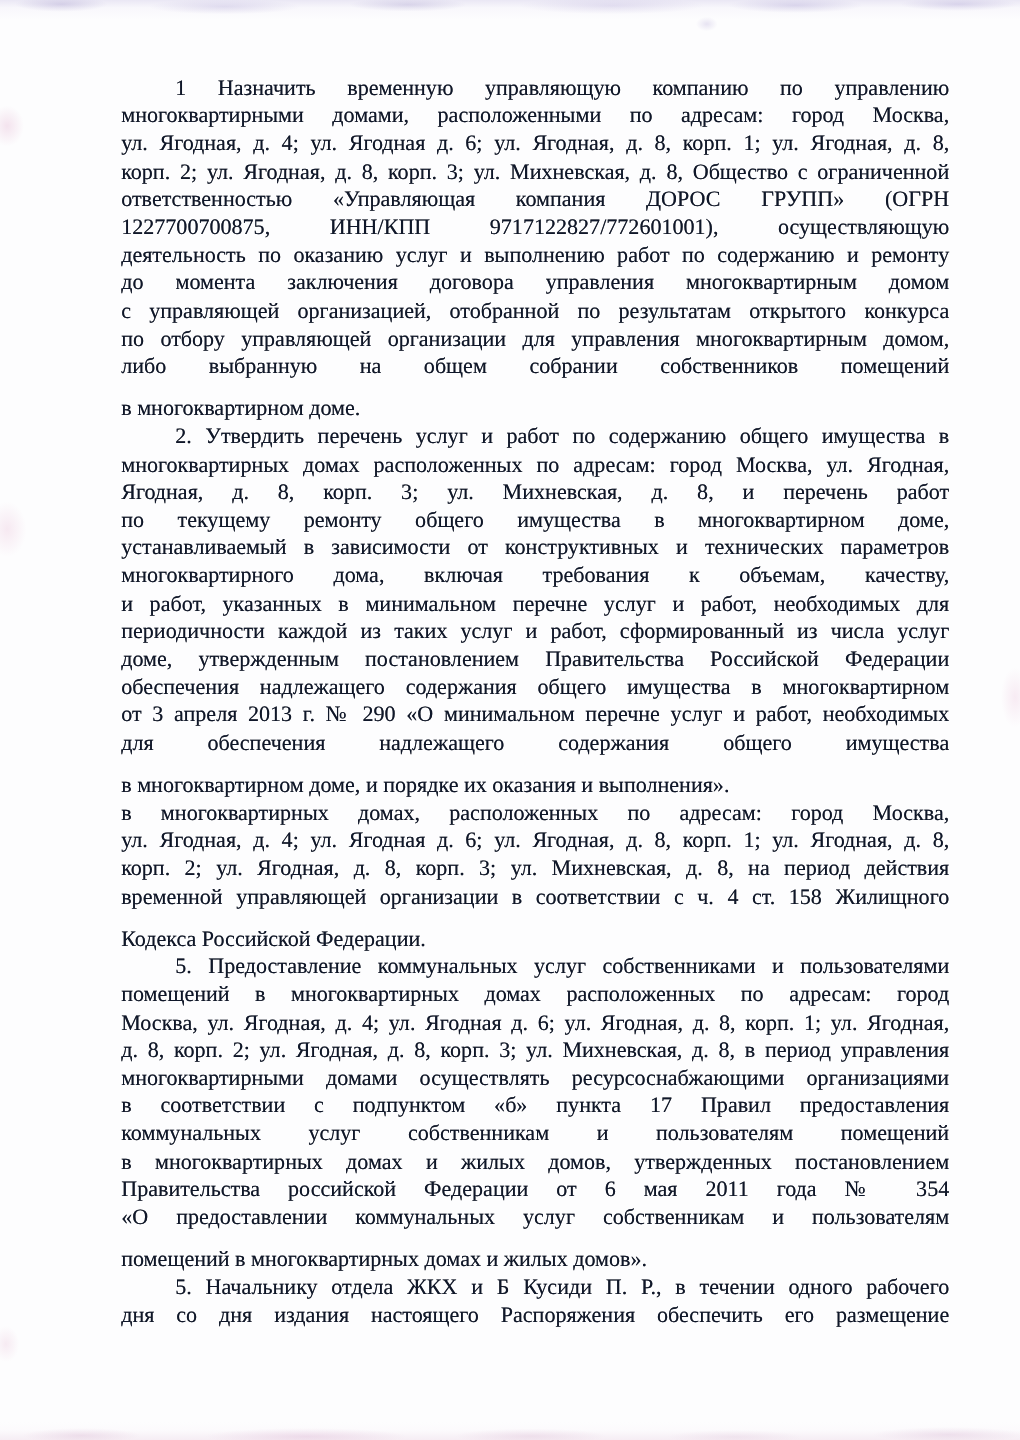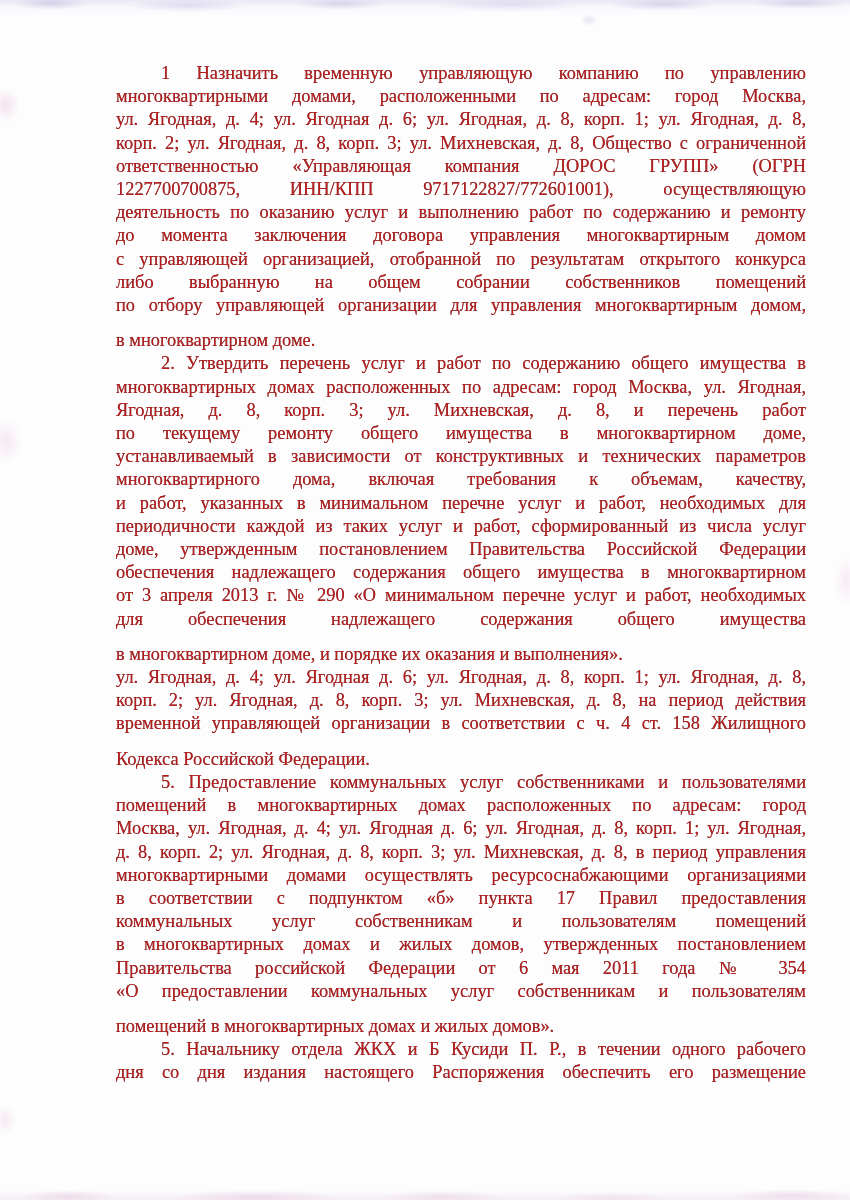--- a/index.html
+++ b/index.html
@@ -11,24 +11,24 @@
     position: relative;
     width: 850px;
     height: 1200px;
     background: #fdfdfe;
     overflow: hidden;
     font-family: "Liberation Serif", "DejaVu Serif", serif;
   }
   
   .doc-body {
     position: absolute;
-    left: 116px;
+    left: 101px;
     top: 62px;
     width: 690px;
-    color: #b91c1c;
+    color: #0f172a;
     font-size: 18.4px;
     line-height: 23.2px;
     text-shadow: 0 0 0.45px rgba(15, 15, 15, 0.65);
   }
   .para { margin: 0; padding: 0; }
   .para .line {
     text-align: justify;
     text-align-last: justify;
     white-space: normal;
   }
@@ -89,40 +89,41 @@
       <div class="para end-left">
         <div class="line first">1 Назначить временную управляющую компанию по управлению</div>
         <div class="line">многоквартирными домами, расположенными по адресам: город Москва,</div>
         <div class="line">ул. Ягодная, д. 4; ул. Ягодная д. 6; ул. Ягодная, д. 8, корп. 1; ул. Ягодная, д. 8,</div>
         <div class="line">корп. 2; ул. Ягодная, д. 8, корп. 3; ул. Михневская, д. 8, Общество с ограниченной</div>
         <div class="line">ответственностью «Управляющая компания ДОРОС ГРУПП» (ОГРН</div>
         <div class="line">1227700700875, ИНН/КПП 9717122827/772601001), осуществляющую</div>
         <div class="line">деятельность по оказанию услуг и выполнению работ по содержанию и ремонту</div>
         <div class="line">до момента заключения договора управления многоквартирным домом</div>
         <div class="line">с управляющей организацией, отобранной по результатам открытого конкурса</div>
+        <div class="line">по отбору управляющей организации для управления многоквартирным домом,</div>
         <div class="line">либо выбранную на общем собрании собственников помещений</div>
-        <div class="line">по отбору управляющей организации для управления многоквартирным домом,</div>
         <div class="line last">в многоквартирном доме.</div>
       </div>
       <div class="para end-left">
         <div class="line first">2. Утвердить перечень услуг и работ по содержанию общего имущества в</div>
         <div class="line">многоквартирных домах расположенных по адресам: город Москва, ул. Ягодная,</div>
         <div class="line">Ягодная, д. 8, корп. 3; ул. Михневская, д. 8, и перечень работ</div>
         <div class="line">по текущему ремонту общего имущества в многоквартирном доме,</div>
         <div class="line">устанавливаемый в зависимости от конструктивных и технических параметров</div>
         <div class="line">многоквартирного дома, включая требования к объемам, качеству,</div>
         <div class="line">и работ, указанных в минимальном перечне услуг и работ, необходимых для</div>
         <div class="line">периодичности каждой из таких услуг и работ, сформированный из числа услуг</div>
         <div class="line">доме, утвержденным постановлением Правительства Российской Федерации</div>
         <div class="line">обеспечения надлежащего содержания общего имущества в многоквартирном</div>
         <div class="line">от 3 апреля 2013 г. № 290 «О минимальном перечне услуг и работ, необходимых</div>
         <div class="line">для обеспечения надлежащего содержания общего имущества</div>
         <div class="line last">в многоквартирном доме, и порядке их оказания и выполнения».</div>
       </div>
       <div class="para end-left">
+        <div class="line">в многоквартирных домах, расположенных по адресам: город Москва,</div>
         <div class="line">ул. Ягодная, д. 4; ул. Ягодная д. 6; ул. Ягодная, д. 8, корп. 1; ул. Ягодная, д. 8,</div>
         <div class="line">корп. 2; ул. Ягодная, д. 8, корп. 3; ул. Михневская, д. 8, на период действия</div>
         <div class="line">временной управляющей организации в соответствии с ч. 4 ст. 158 Жилищного</div>
         <div class="line last">Кодекса Российской Федерации.</div>
       </div>
       <div class="para end-left">
         <div class="line first">5. Предоставление коммунальных услуг собственниками и пользователями</div>
         <div class="line">помещений в многоквартирных домах расположенных по адресам: город</div>
         <div class="line">Москва, ул. Ягодная, д. 4; ул. Ягодная д. 6; ул. Ягодная, д. 8, корп. 1; ул. Ягодная,</div>
         <div class="line">д. 8, корп. 2; ул. Ягодная, д. 8, корп. 3; ул. Михневская, д. 8, в период управления</div>

